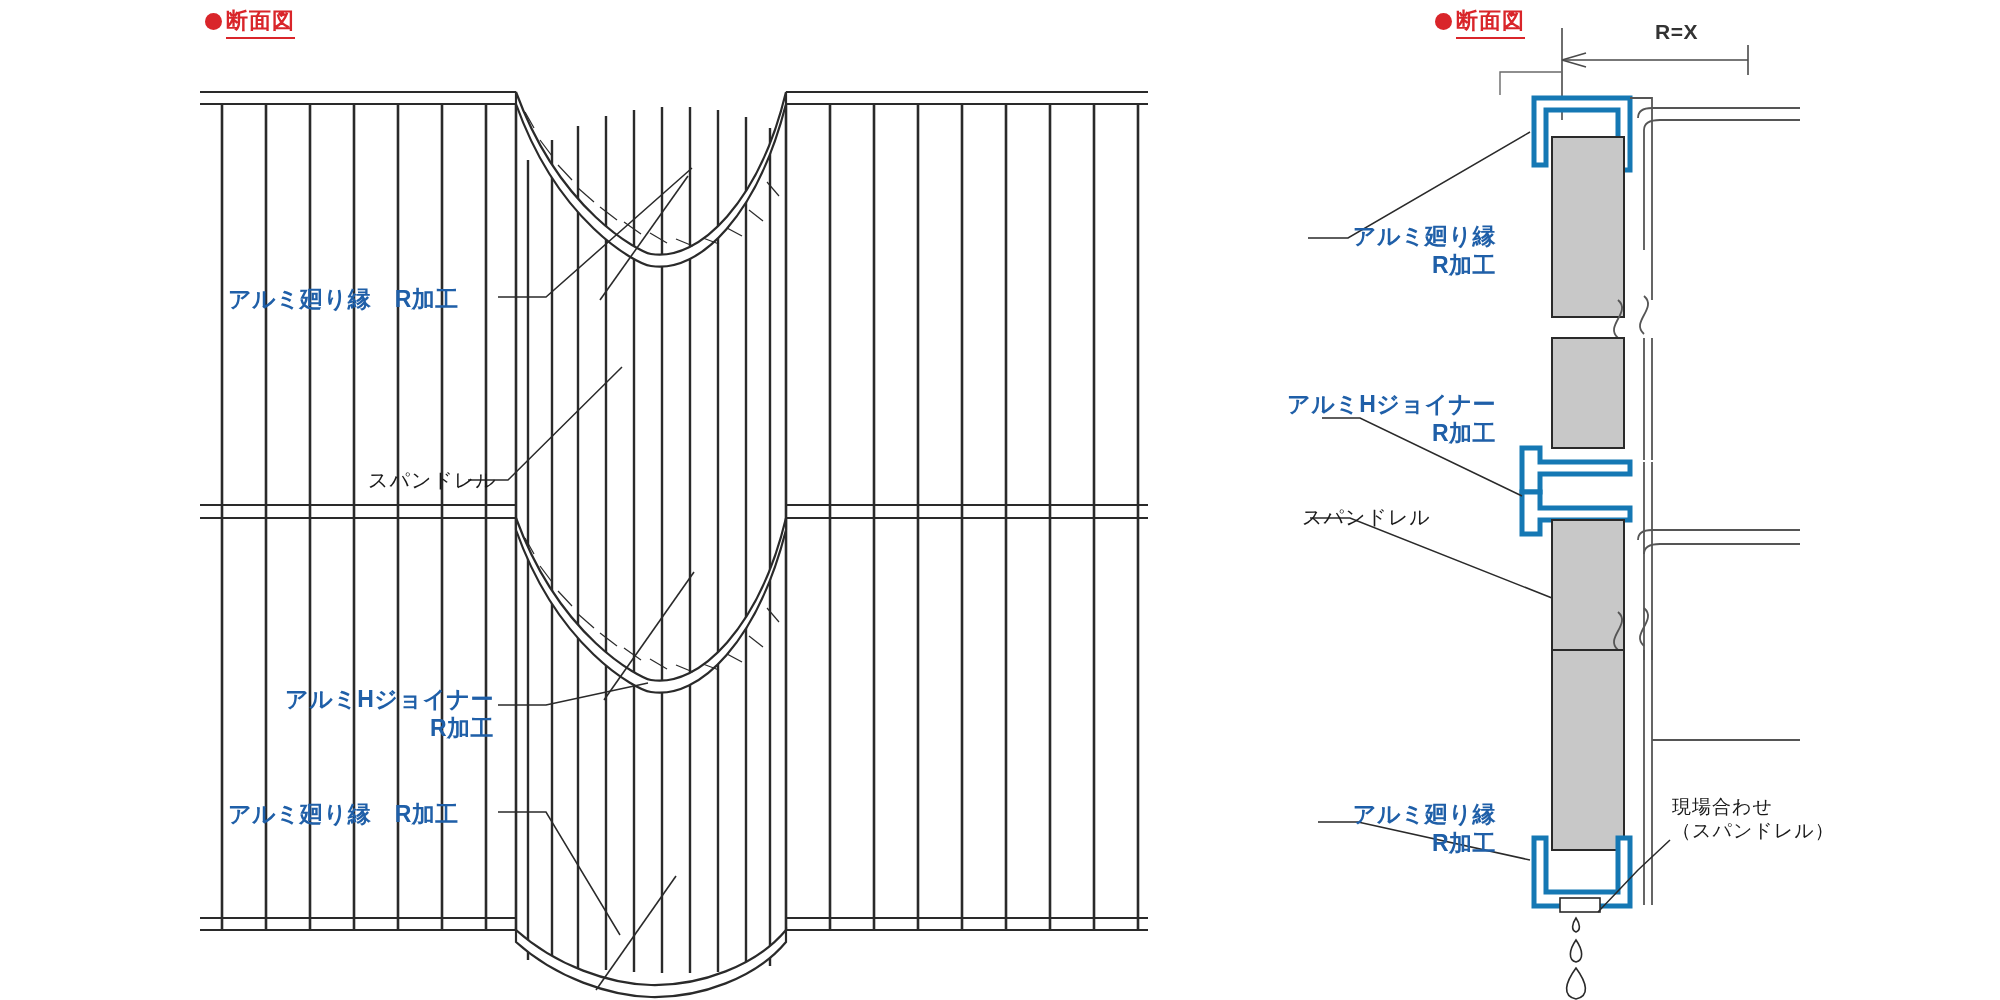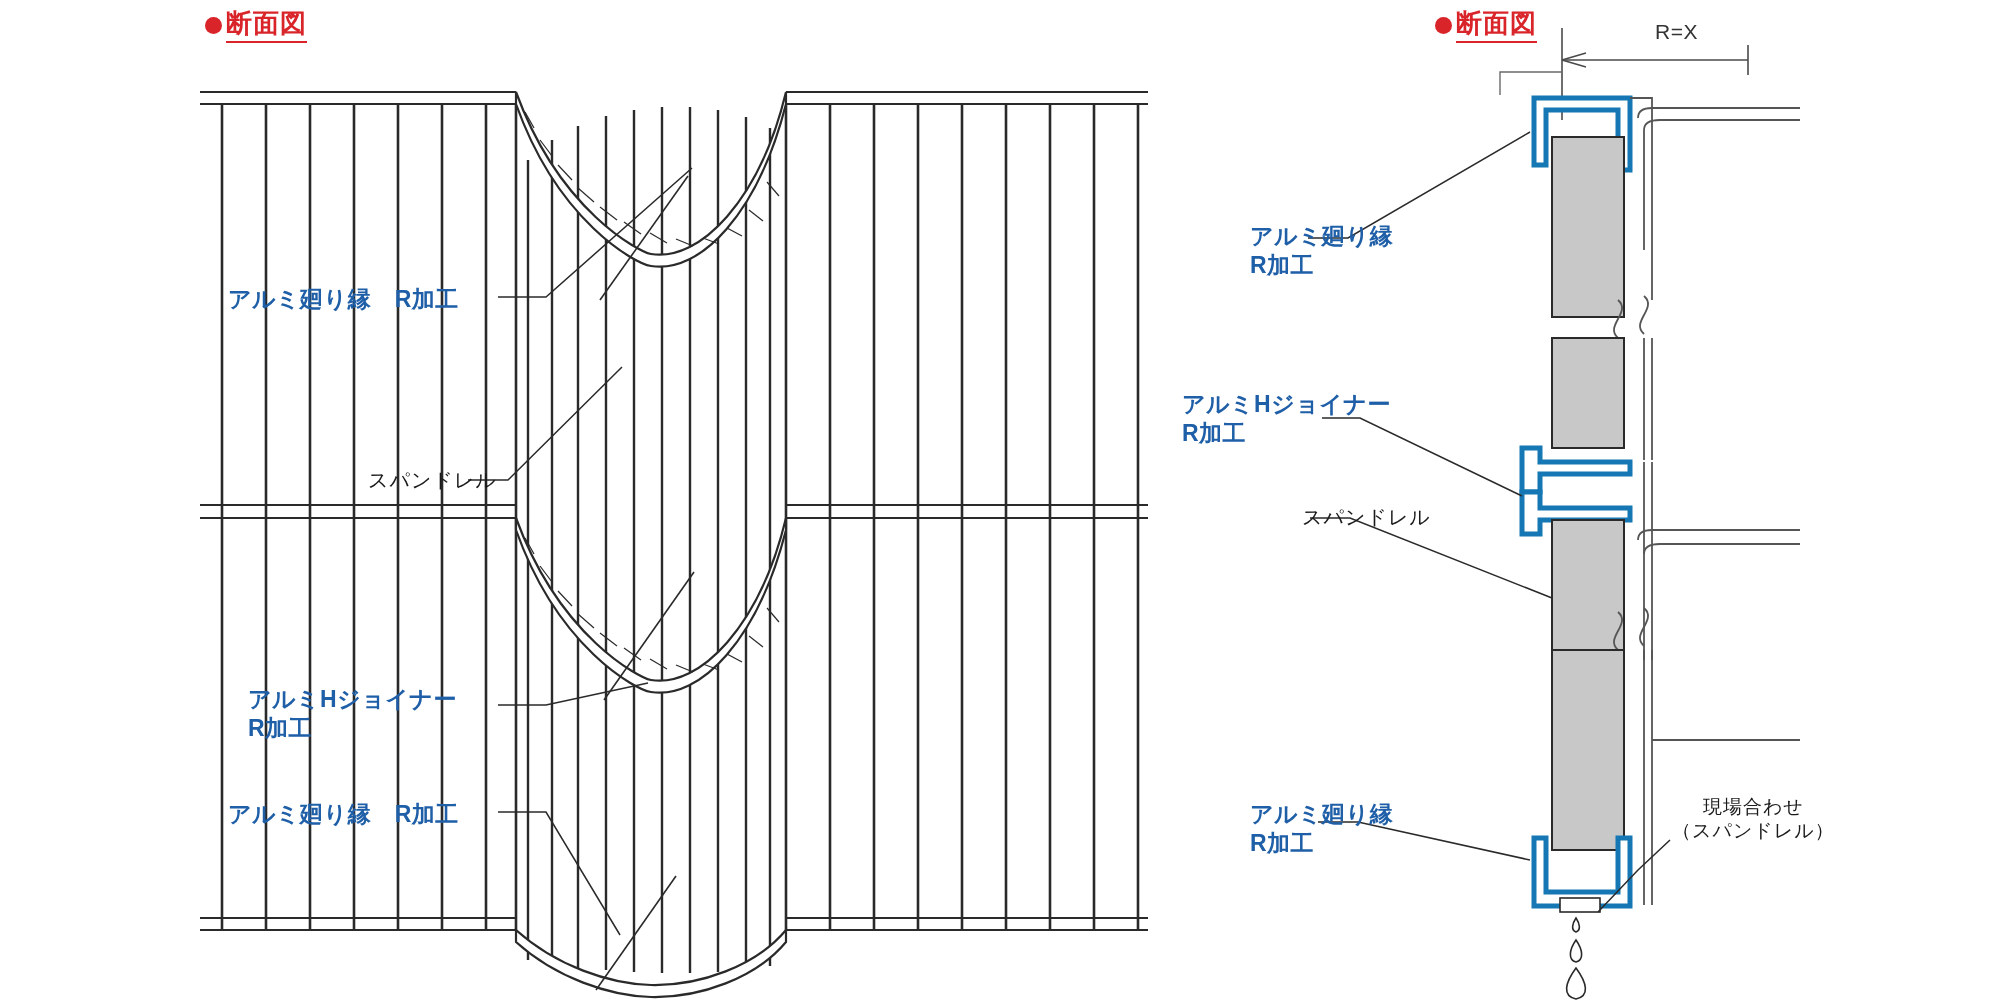--- a/index.html
+++ b/index.html
@@ -5,36 +5,36 @@
 <style>
   html,body{margin:0;padding:0;background:#ffffff;}
   body{
     width:2000px;height:1000px;position:relative;overflow:hidden;
     font-family:"Liberation Sans","DejaVu Sans",sans-serif;
   }
   .stage{position:absolute;left:0;top:0;width:2000px;height:1000px;}
 
   
   .sec-title{
-    position:absolute;color:#d9252a;font-size:26px;font-weight:700;
+    position:absolute;color:#d9252a;font-size:22px;font-weight:700;
     letter-spacing:1px;white-space:nowrap;line-height:1;
   }
   .sec-title .bullet{
     display:inline-block;width:17px;height:17px;border-radius:50%;
     background:#d9252a;margin-right:4px;vertical-align:-2px;
   }
   .sec-title .tx{border-bottom:2.5px solid #d9252a;padding-bottom:5px;display:inline-block;}
 
   
   .lbl{
     position:absolute;white-space:nowrap;line-height:1.28;
     font-size:23px;font-weight:700;color:#1f5fa8;letter-spacing:.5px;
   }
-  .lbl.right-al{}
-  .lbl.black{color:#1a1a1a;font-weight:400;font-size:20px;letter-spacing:1px;text-align:center;}
+  .lbl.right-al{text-align:right;}
+  .lbl.black{color:#1a1a1a;font-weight:400;font-size:20px;letter-spacing:1px;}
   .lbl.black.sm{font-size:19px;}
   .dim-lbl{
     position:absolute;font-size:21px;color:#333;white-space:nowrap;letter-spacing:.5px;
   }
 
   svg{position:absolute;left:0;top:0;overflow:visible;}
 </style>
 </head>
 <body>
 
@@ -272,21 +272,21 @@
       <path d="M118 822 L158 822 L330 860"></path>
 
       <path d="M398 912 L438 870 L470 840"></path>
     </g>
   </svg>
 
   <div class="sec-title" style="left:1435px;top:10px;">
     <span class="bullet"></span><span class="tx">断面図</span>
   </div>
 
-  <div class="dim-lbl" style="left:1655px;top:20px;">R=X</div>
+  <div class="dim-lbl" style="left:1655px;top:20px;font-weight:bold;">R=X</div>
 
   <div class="lbl right-al" style="left:1250px;top:222px;width:246px;">
     <span>アルミ廻り縁</span><br>
     <span>R加工</span>
   </div>
 
   <div class="lbl right-al" style="left:1182px;top:390px;width:314px;">
     <span>アルミHジョイナー</span><br>
     <span>R加工</span>
   </div>

